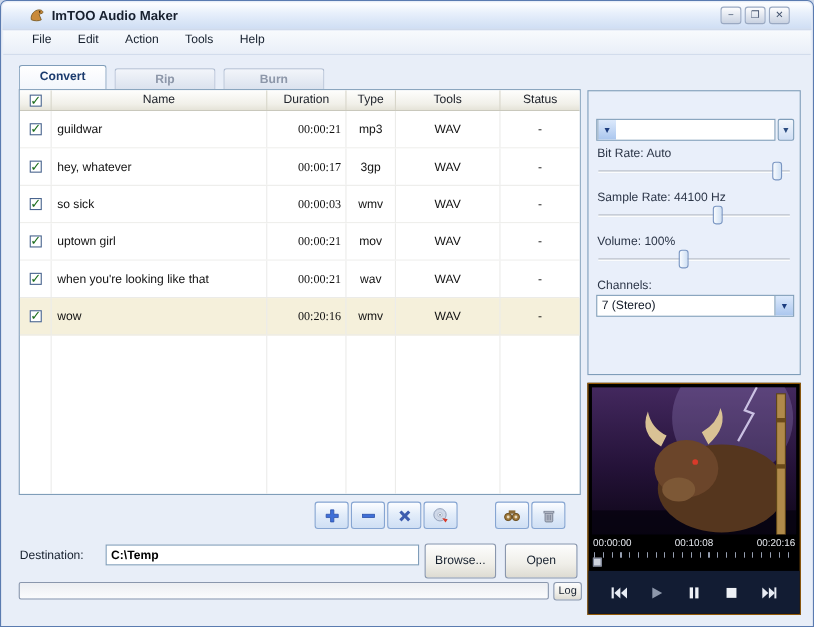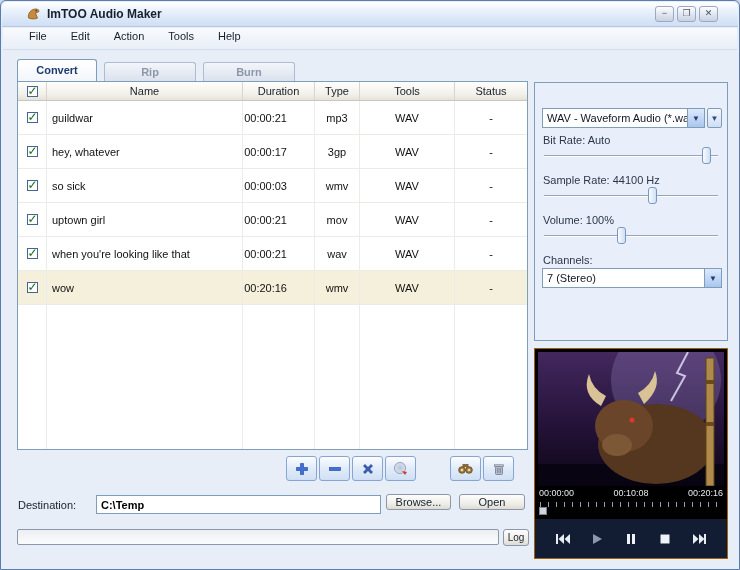--- a/index.html
+++ b/index.html
@@ -47,34 +47,34 @@
                 overflow:hidden; white-space:nowrap; }
   .tfill { flex:1; display:flex; }
   .tfill .cell { border-right:1px solid #ececea; }
   .c0 { width:29px; flex:none; }
   .c1 { width:196px; flex:none; }
   .c2 { width:72px; flex:none; }
   .c3 { width:45px; flex:none; }
   .c4 { width:95px; flex:none; }
   .c5 { flex:1; border-right:none !important; }
   .cell.left { justify-content:flex-start !important; padding-left:5px; }
-  .cell.rt { justify-content:flex-end !important; padding-right:27px; }
+  .cell.rt { justify-content:flex-end !important; padding-right:4px;font-family:Liberation Serif, serif; }
   .cb { width:11px; height:11px; border:1px solid #49648e; background:#fff; position:relative; flex:none; }
   .cb.checked::after { content:"✓"; position:absolute; left:0px; top:-3px; font-size:12px; color:#1c6e1c; }
 
   
   .toolbtn { position:absolute; top:455px; width:31px; height:25px; border:1px solid #86a5d2; border-radius:3px;
              background:linear-gradient(180deg,#fcfdff,#e3edfa 45%,#cfdff4);
              display:flex; align-items:center; justify-content:center; }
 
   
   .dest-label { position:absolute; left:17px; top:498px; color:#16202e; }
   .dest-input { position:absolute; left:95px; top:494px; width:285px; height:19px; border:1px solid #7f9db9;
                 font-family:"Liberation Sans",sans-serif; font-size:11px; padding:0 4px; background:#fff;font-weight:bold; }
-  .xpbtn { position:absolute; height:16px; border:1px solid #8a97ad; border-radius:3px;
+  .xpbtn { position:absolute; height:32px; border:1px solid #8a97ad; border-radius:3px;
            background:linear-gradient(180deg,#fdfdfd,#efeee8 60%,#dddbd2);
            font-family:"Liberation Sans",sans-serif; font-size:11px; color:#16202e;
            display:flex; align-items:center; justify-content:center; }
   .progress { position:absolute; left:16px; top:528px; width:482px; height:16px; border:1px solid #8a97ad;
               border-radius:2px; background:linear-gradient(180deg,#eceef2,#fbfcfd); }
   .logbtn { left:502px; top:528px; width:26px; height:17px; font-size:10px; }
 
   
   .profile { position:absolute; left:533px; top:81px; width:194px; height:259px;
              border:1px solid #7f9db9; background:#e9effa; }
@@ -272,21 +272,20 @@
   <input class="dest-input" type="text" value="C:\Temp" style="">
   <div class="xpbtn" style="left:385px; top:493px; width:65px;">Browse...</div>
   <div class="xpbtn" style="left:458px; top:493px; width:66px;">Open</div>
 
   <div class="progress"></div>
   <div class="xpbtn logbtn">Log</div>
 
   <div class="profile">
 
     <div class="combo" style="left:7px; top:25px; width:163px;">
-      <div class="txt">WAV - Waveform Audio  (*.wa</div>
       <div class="arrow">▼</div>
     </div>
     <div class="mini-btn" style="left:172px; top:25px;">
       <span>▼</span>
     </div>
 
     <div class="plabel" style="left:8px; top:51px;">Bit Rate: Auto</div>
     <div class="slider" style="left:9px; top:64px;">
       <div class="track"></div>
       <div class="thumb" style="left: 93%;"></div>

